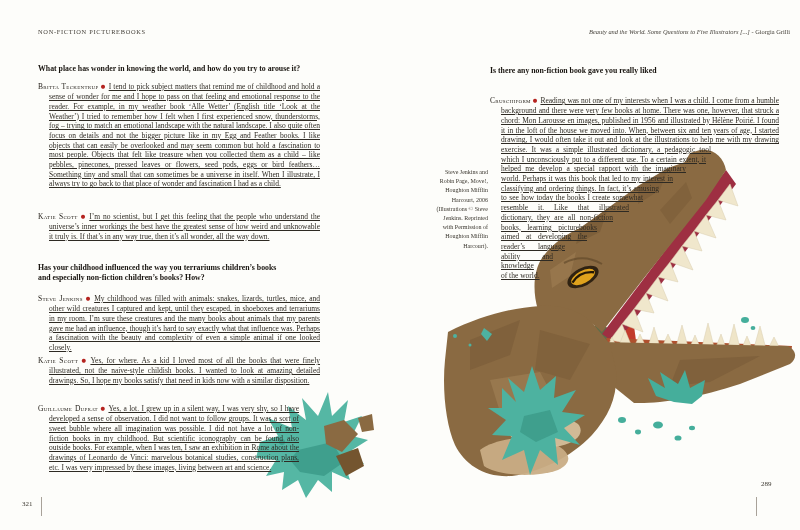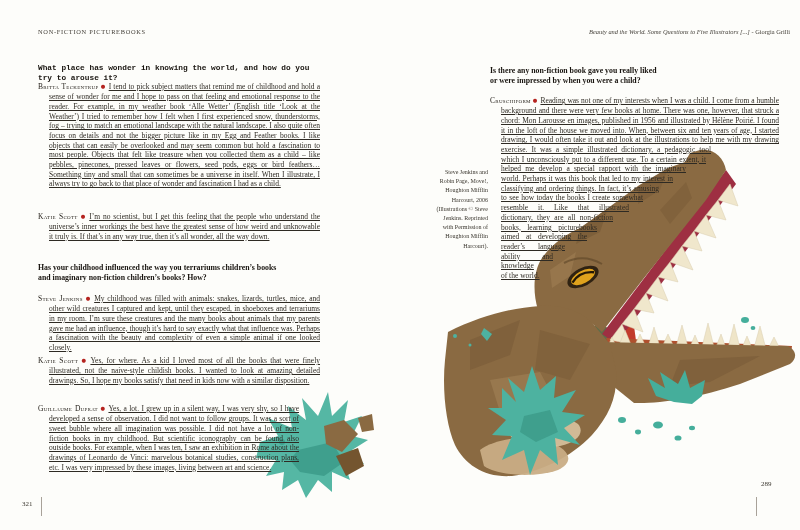--- a/index.html
+++ b/index.html
@@ -124,35 +124,35 @@
       <ellipse cx="438" cy="318" rx="3.5" ry="2.6"></ellipse>
       <ellipse cx="452" cy="308" rx="3" ry="2.2"></ellipse>
       <ellipse cx="505" cy="200" rx="4" ry="3"></ellipse>
       <ellipse cx="513" cy="208" rx="2.4" ry="2"></ellipse>
     </g>
   </svg>
 
   <div>
     <div class="runhead-left">NON-FICTION PICTUREBOOKS</div>
 
-    <div class="question" style="left:38px;top:64px;width:280px;font-family:Liberation Mono, monospace;">
+    <div class="question" style="left:38px;top:64px;width:280px;">
       <span>What place has wonder in knowing the world, and how do you try to arouse it?</span>
     </div>
 
     <div class="ans" style="left:38px;top:82px;width:271px;">
       <span class="speaker">Britta Teckentrup</span><span class="bullet" style="color:#b5231f">●</span><span class="body">I tend to pick subject matters that remind me of childhood and hold a sense of wonder for me and I hope to pass on that feeling and emotional response to the reader. For example, in my weather book ‘Alle Wetter’ (English title ‘Look at the Weather’) I tried to remember how I felt when I first experienced snow, thunderstorms, fog – trying to match an emotional landscape with the natural landscape. I also quite often focus on details and not the bigger picture like in my Egg and Feather books. I like objects that can easily be overlooked and may seem common but hold a fascination to most people. Objects that felt like treasure when you collected them as a child – like pebbles, pinecones, pressed leaves or flowers, seed pods, eggs or bird feathers… Something tiny and small that can sometimes be a universe in itself. When I illustrate, I always try to go back to that place of wonder and fascination I had as a child.</span>
     </div>
 
     <div class="ans" style="left:38px;top:212px;width:271px;">
       <span class="speaker">Katie Scott</span><span class="bullet" style="color:#b5231f">●</span><span class="body">I’m no scientist, but I get this feeling that the people who understand the universe’s inner workings the best have the greatest sense of how weird and unknowable it truly is. If that’s in any way true, then it’s all wonder, all the way down.</span>
     </div>
 
     <div class="question" style="left:38px;top:263px;width:280px;">
       <span>Has your childhood influenced the way you terrariums children’s books</span>
-      <span>and imaginary non-fiction children’s books? How?</span>
+      <span>and especially non-fiction children’s books? How?</span>
     </div>
 
     <div class="ans" style="left:38px;top:294px;width:271px;">
       <span class="speaker">Steve Jenkins</span><span class="bullet" style="color:#b5231f">●</span><span class="body">My childhood was filled with animals: snakes, lizards, turtles, mice, and other wild creatures I captured and kept, until they escaped, in shoeboxes and terrariums in my room. I’m sure these creatures and the many books about animals that my parents gave me had an influence, though it’s hard to say exactly what that influence was. Perhaps a fascination with the beauty and complexity of even a simple animal if one looked closely.</span>
     </div>
 
     <div class="ans" style="left:38px;top:356px;width:271px;">
       <span class="speaker">Katie Scott</span><span class="bullet" style="color:#b5231f">●</span><span class="body">Yes, for where. As a kid I loved most of all the books that were finely illustrated, not the naive-style childish books. I wanted to look at amazing detailed drawings. So, I hope my books satisfy that need in kids now with a similar disposition.</span>
     </div>
 
@@ -162,21 +162,20 @@
 
     <div class="pagenum" style="left:22px;top:500px;">321</div>
     <div class="rule" style="left:41px;top:497px;"></div>
   </div>
 
   <div>
     <div class="runhead-right"><span class="t">Beauty and the World. Some Questions to Five Illustrators [...]</span><span> - Giorgia Grilli</span></div>
 
     <div class="question" style="left:490px;top:66px;width:240px;">
       <span>Is there any non-fiction book gave you really liked</span>
-      <span>or were impressed by when you were a child?</span>
     </div>
 
     <div class="ans" style="left:490px;top:96px;width:278px;">
       <div class="fl" style="width:0;height:58px"></div>
       <div class="fl" style="width:68px"></div>
       <div class="fl" style="width:73px"></div>
       <div class="fl" style="width:93px"></div>
       <div class="fl" style="width:106px"></div>
       <div class="fl" style="width:120px"></div>
       <div class="fl" style="width:136px"></div>

